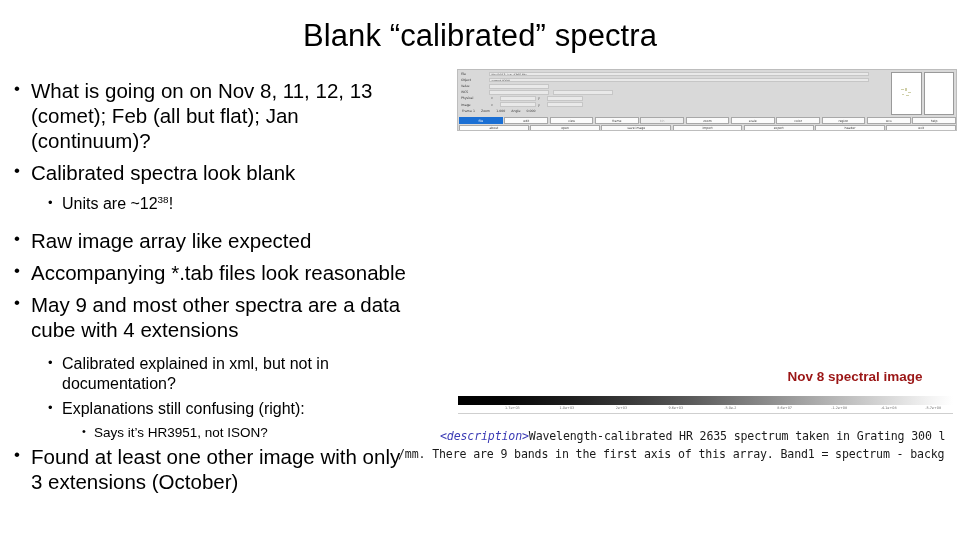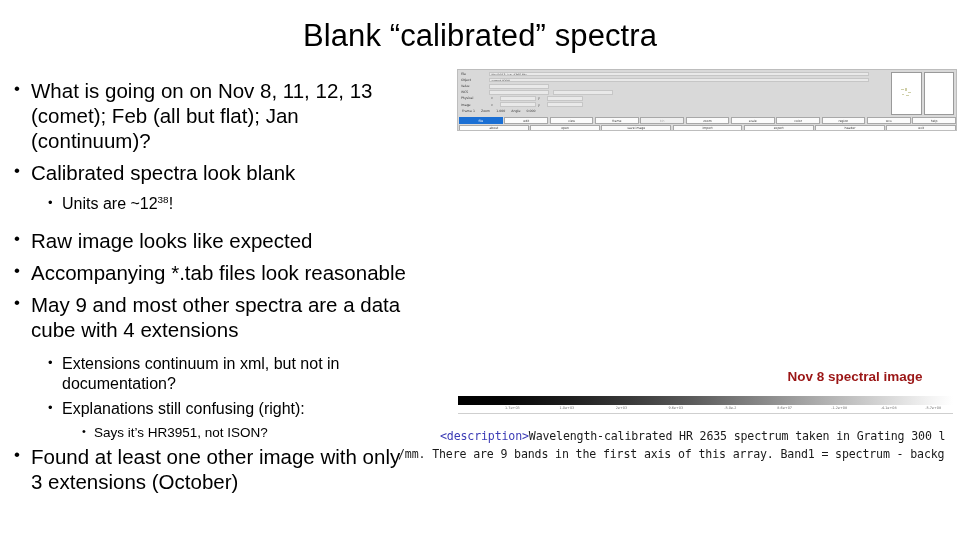--- a/index.html
+++ b/index.html
@@ -288,21 +288,21 @@
     height: 66px;
     overflow: hidden;
     font-family: "DejaVu Sans Mono", monospace;
     font-size: 11.6px;
     line-height: 17.5px;
     color: #1a1a1a;
     letter-spacing: -0.15px;
     white-space: nowrap;
   }
   #xml-block .line { height: 17.5px; }
-  #xml-block .tag { color: #3b3bb5; }
+  #xml-block .tag { color: #3b3bb5; font-style: italic; }
   #xml-block .indent { padding-left: 42px; }
 </style>
 </head>
 <body>
 
 <div id="slide-title">Blank “calibrated” spectra</div>
 
 <div id="bullet-column">
 
   <div class="bullet lvl1">
@@ -315,36 +315,36 @@
     <span class="txt">Calibrated spectra look blank</span>
   </div>
 
   <div class="bullet lvl2" id="b-units">
     <span class="dot">•</span>
     <span class="txt"><span>Units are ~12</span><span class="sup">38</span><span>!</span></span>
   </div>
 
   <div class="bullet lvl1" id="b-raw">
     <span class="dot">•</span>
-    <span class="txt">Raw image looks like expected</span>
+    <span class="txt">Raw image array like expected</span>
   </div>
 
   <div class="bullet lvl1">
     <span class="dot">•</span>
     <span class="txt">Accompanying *.tab files look reasonable</span>
   </div>
 
   <div class="bullet lvl1">
     <span class="dot">•</span>
     <span class="txt">May 9 and most other spectra are a data cube with 4 extensions</span>
   </div>
 
   <div class="bullet lvl2" id="b-ext">
     <span class="dot">•</span>
-    <span class="txt">Extensions continuum in xml, but not in documentation?</span>
+    <span class="txt">Calibrated explained in xml, but not in documentation?</span>
   </div>
 
   <div class="bullet lvl2">
     <span class="dot">•</span>
     <span class="txt">Explanations still confusing (right):</span>
   </div>
 
   <div class="bullet lvl3">
     <span class="dot">•</span>
     <span class="txt">Says it’s HR3951, not ISON?</span>

